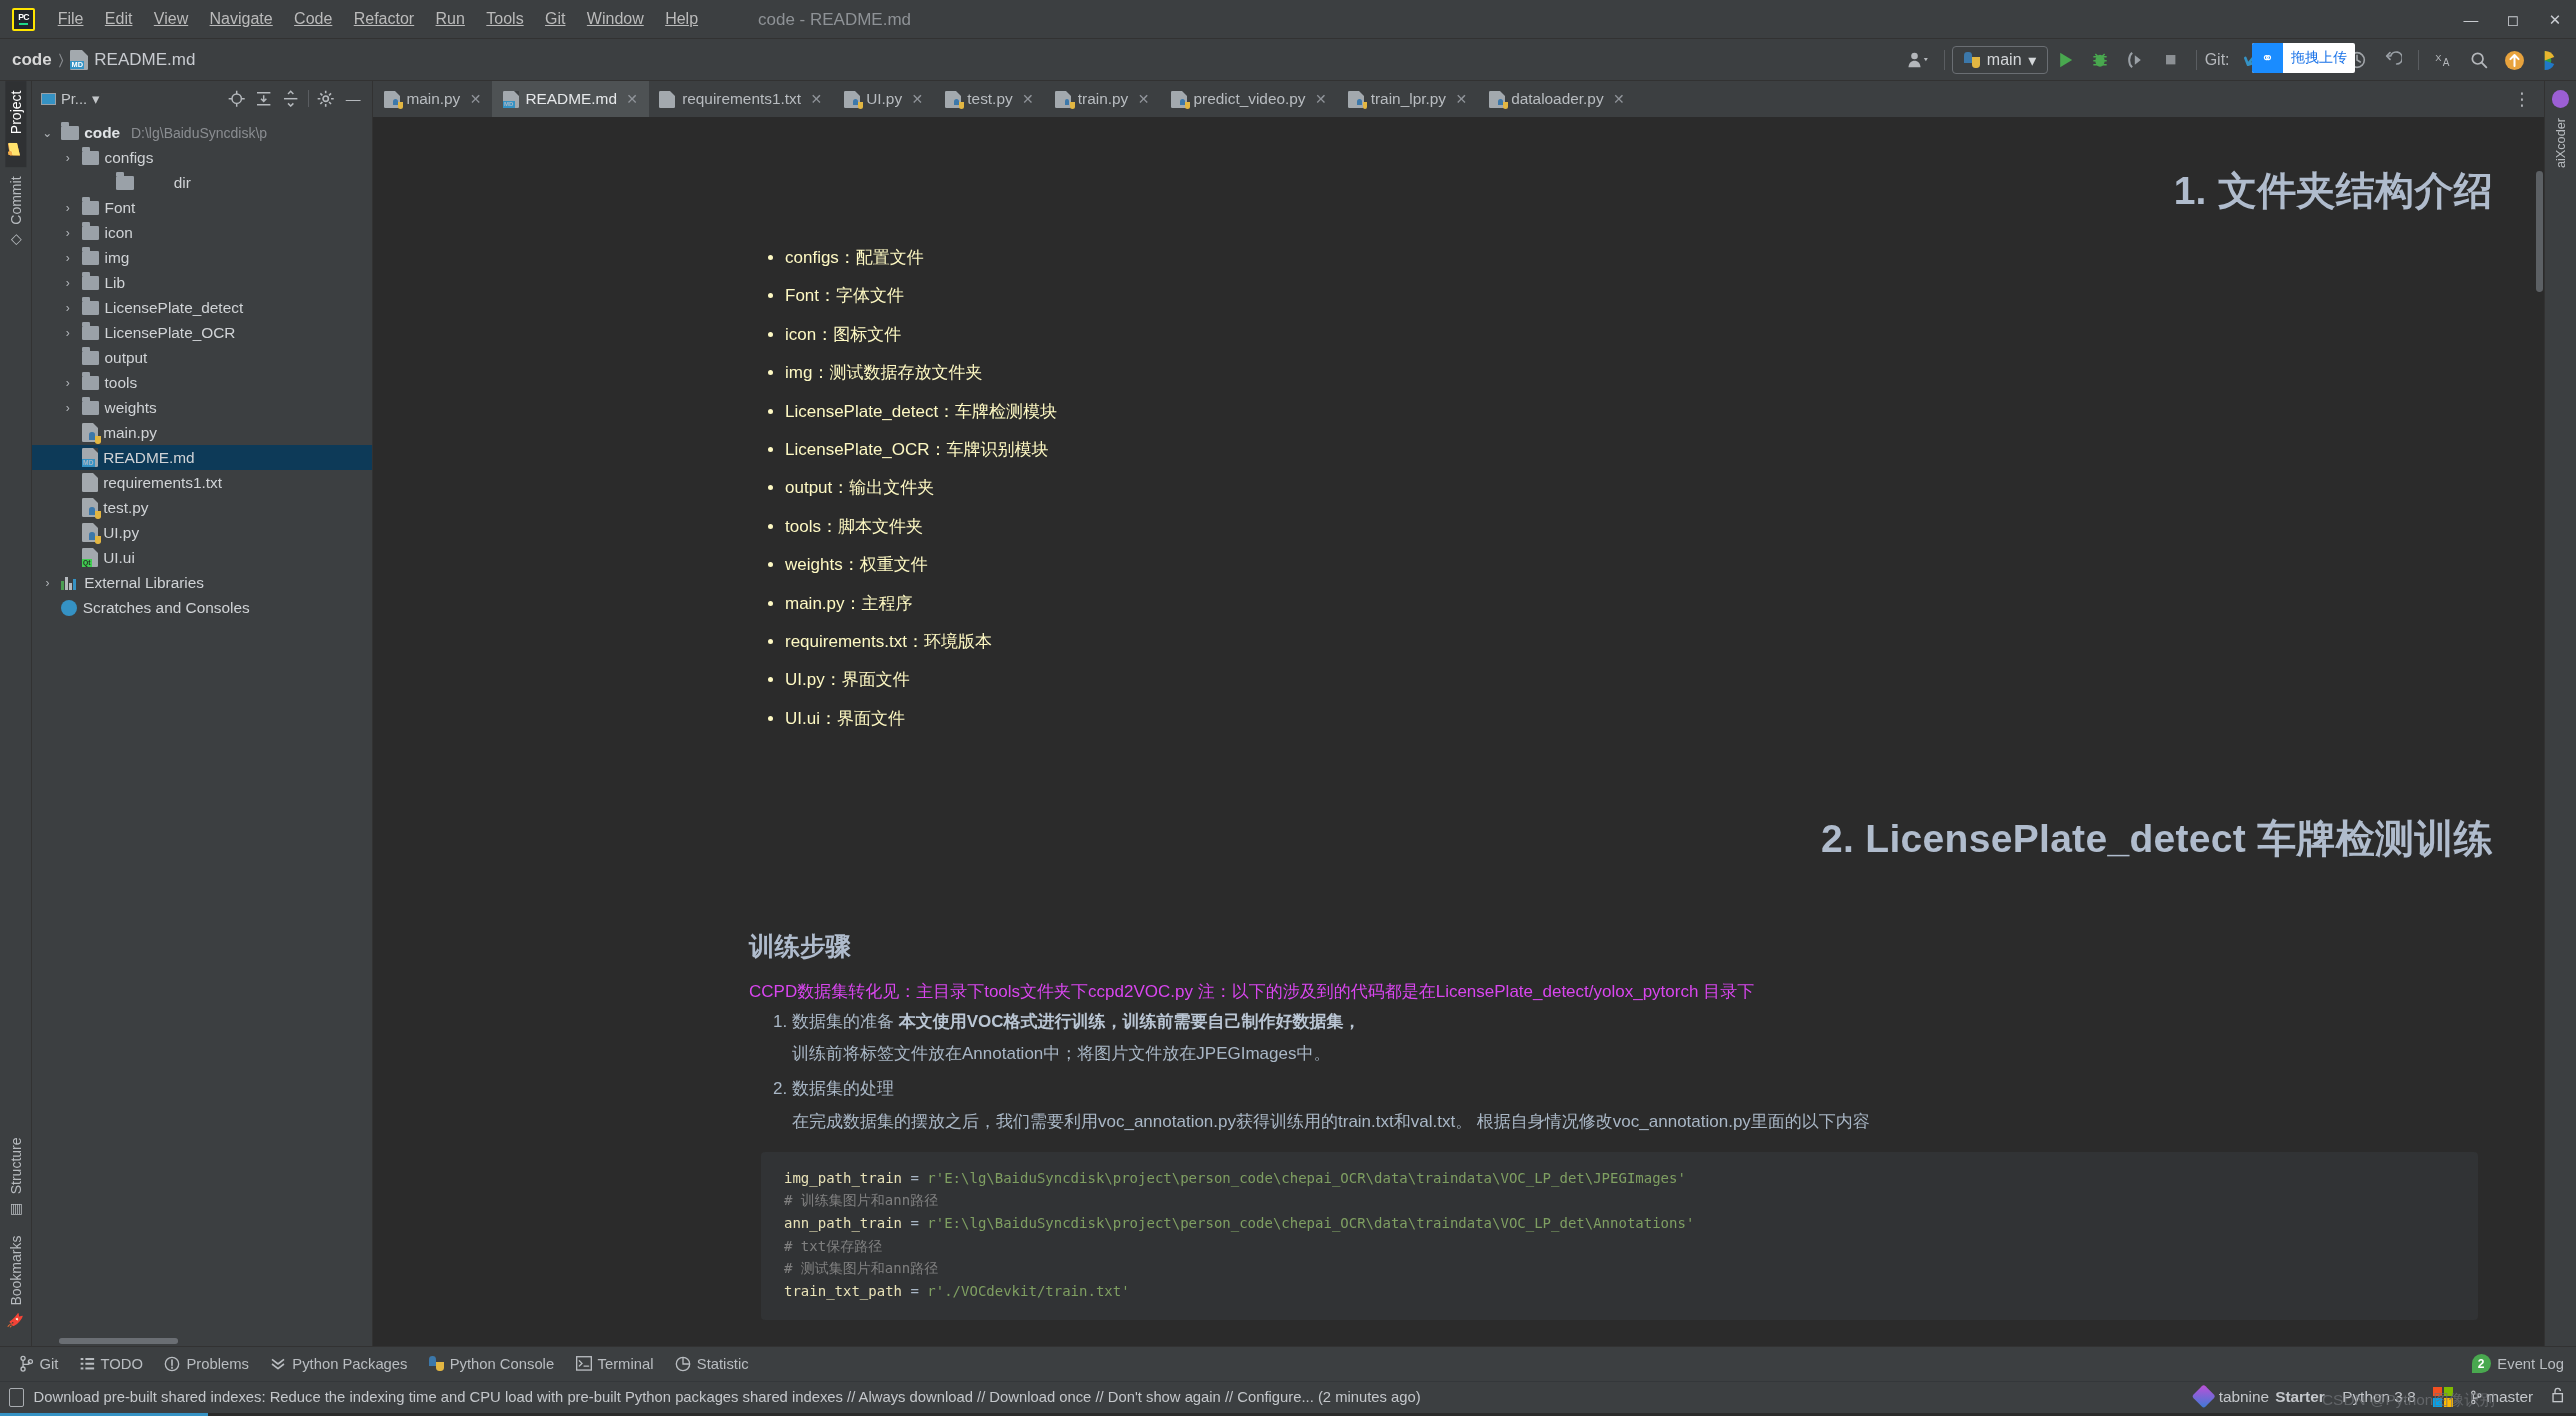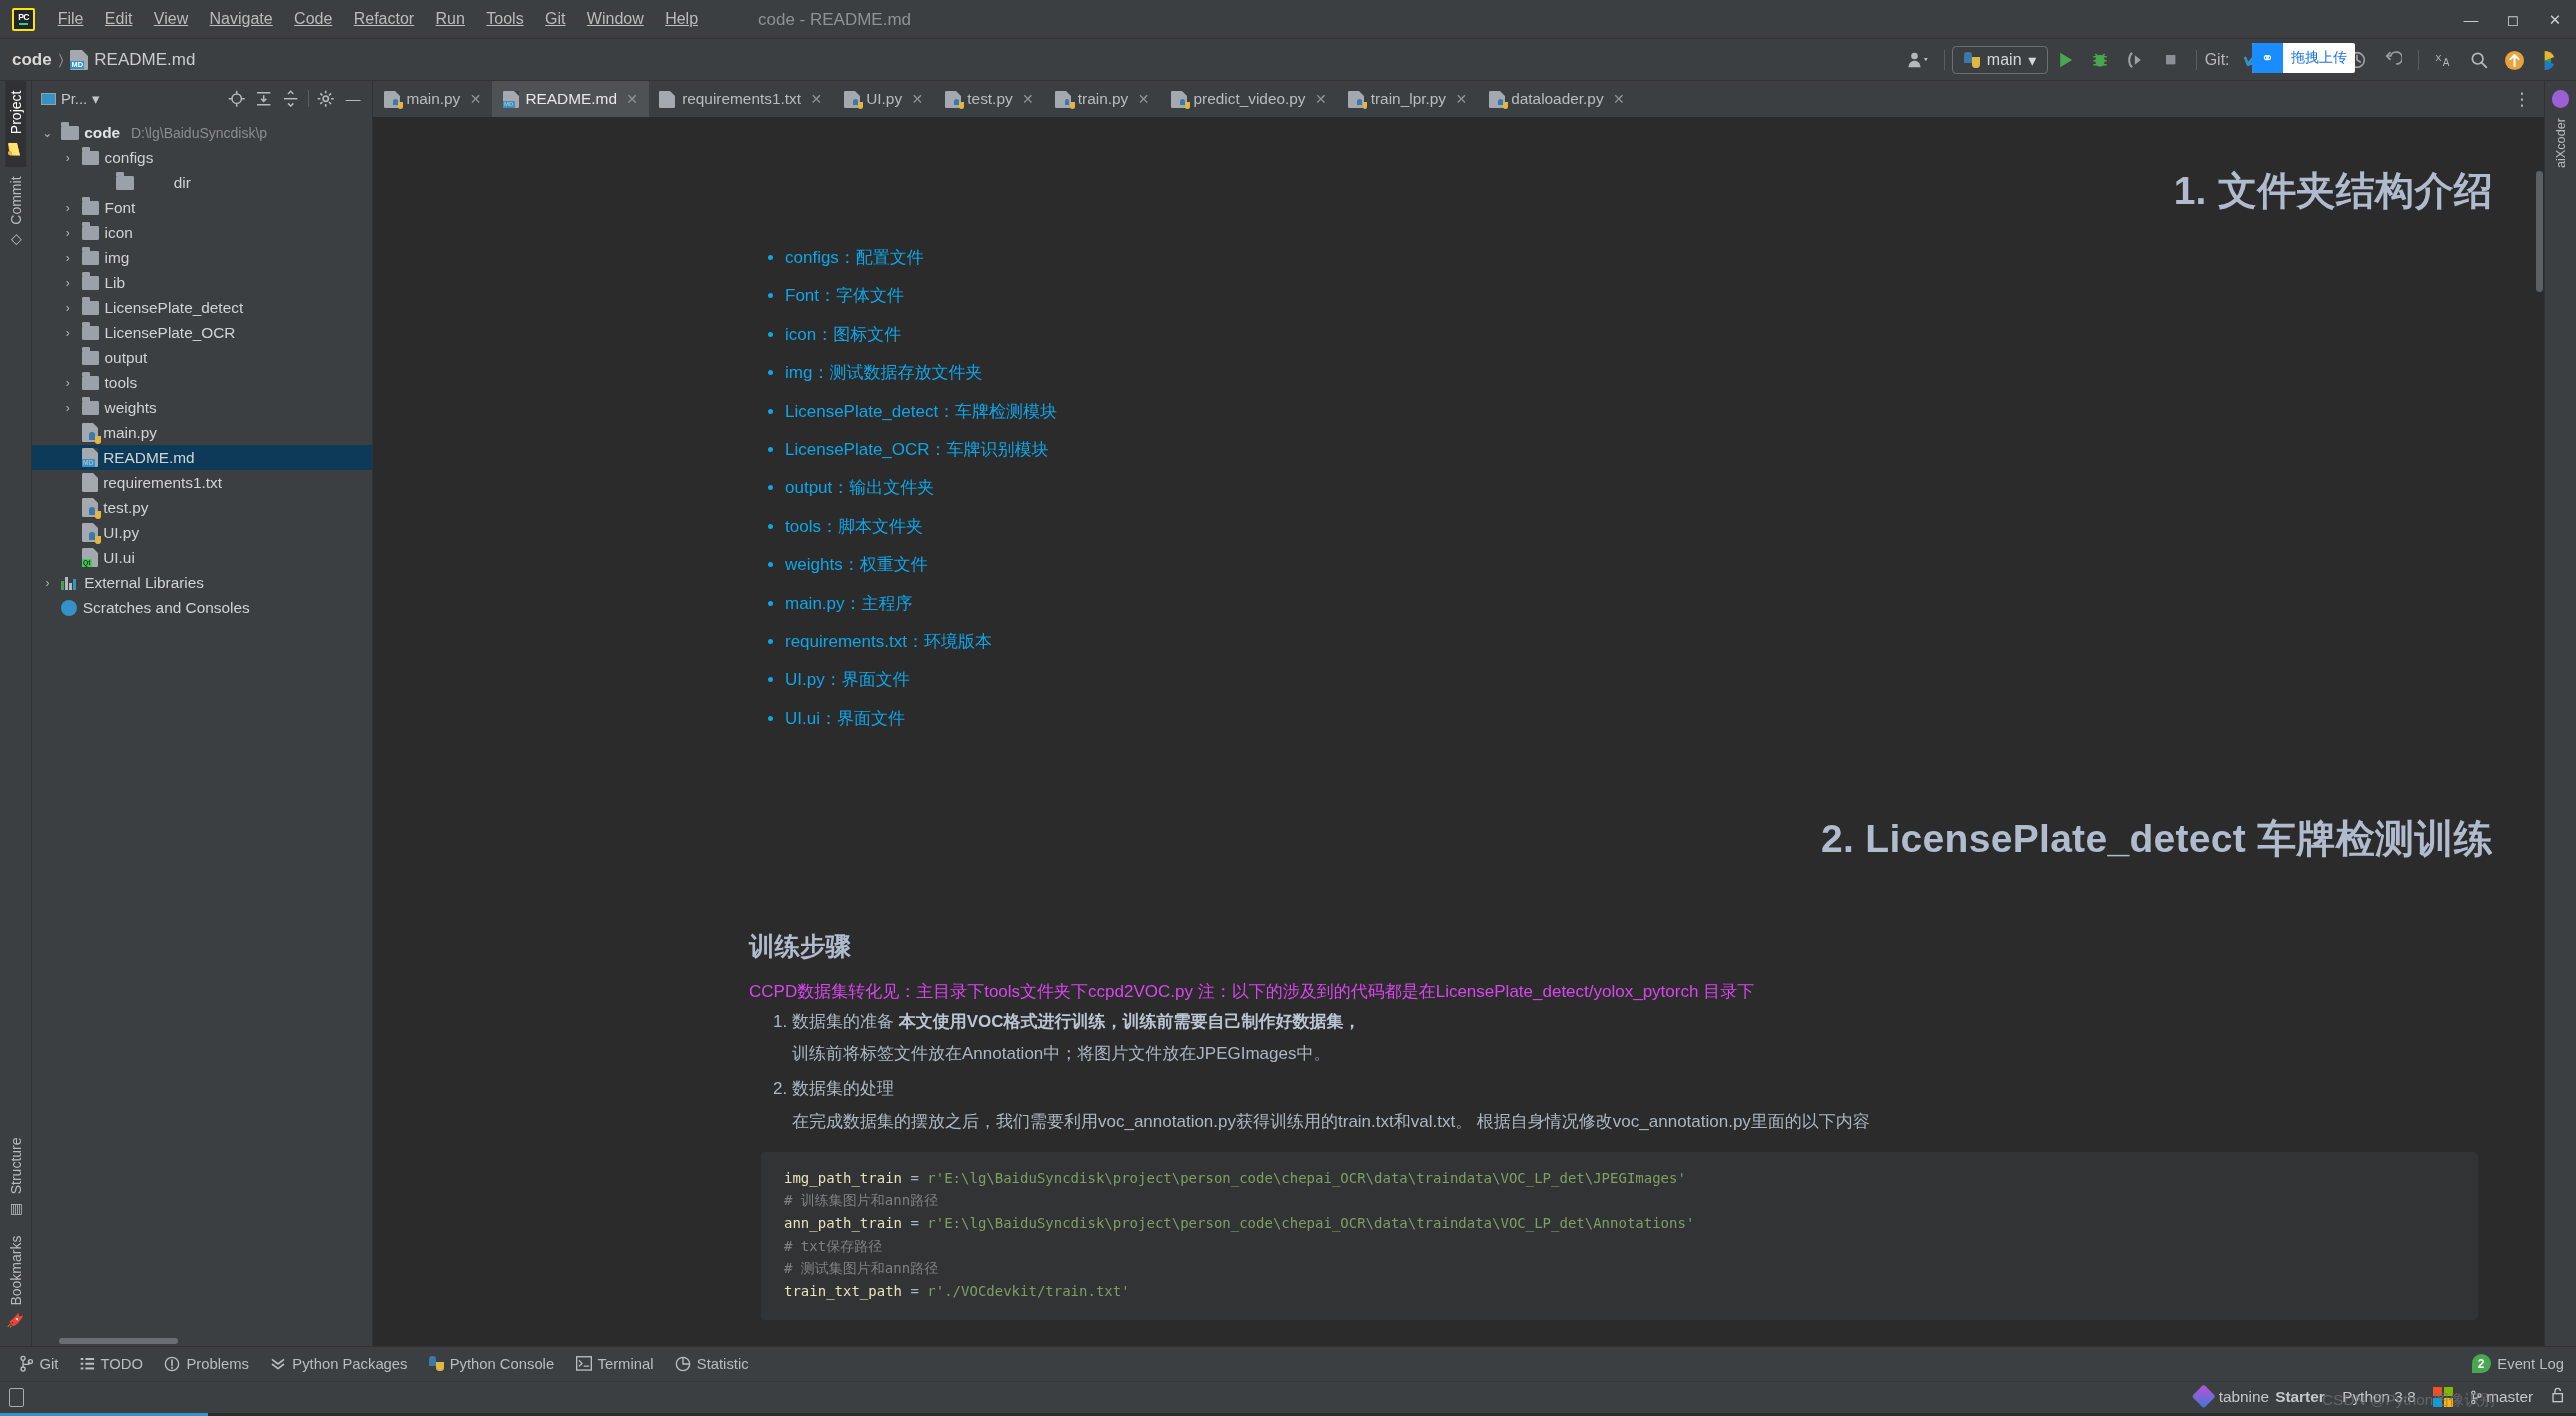--- a/index.html
+++ b/index.html
@@ -143,21 +143,21 @@
   .preview-wrap { flex:1 1 auto; background:#2b2b2b; display:flex; min-height:0; position:relative; overflow:hidden;}
   .preview { flex:1 1 auto; padding: 40px 0 0 376px; overflow:hidden; }
   .md { color:#a9b7c6; max-width:1744px; }
   .md h1 {
     font-size: 39px; color:#b0bccd; font-weight:bold; margin-bottom: 28px; margin-top:7px;
     letter-spacing:0.3px;
     text-align:right;
   }
   .md h2 { font-size:25.5px; color:#b0bccd; font-weight:bold; margin: 0 0 16px 0;}
   .md ul { margin: 0 0 0 36px; }
-  .md ul li { font-size:17px; color:#0ea5e9; margin-bottom: 15.4px; list-style: disc; }
+  .md ul li { font-size:17px; color:#fef9c3; margin-bottom: 15.4px; list-style: disc; }
   .md ol { margin: 7px 0 0 43px; }
   .md ol li { font-size:17px; color:#a9b7c6; margin-bottom: 8px; }
   .md ol li .sub { display:block; margin-top:9.4px; margin-bottom:12px; }
   .md p.para { font-size:17px; color:#d946ef; margin: 0 0 5.4px 0;}
   .md b { font-weight:bold; color:#bac6d4;}
   .spacer-lg { height: 60px; }
   .spacer-md { height: 35px; }
   .codeblock {
     background:#313335; border-radius:4px; margin: 19px 0 0 12px; padding: 14.8px 23px 17.4px 23px;
     font-family: "DejaVu Sans Mono", monospace; font-size:14px; line-height:1.62; color:#a9b7c6;
@@ -745,20 +745,21 @@
       <span>Statistic</span>
     </div>
     <div class="bb-right">
       <span class="green-badge">2</span>
       <span>Event Log</span>
     </div>
   </div>
 
   <div class="notifybar">
     <span class="nb-icon"></span>
+    <span>Download pre-built shared indexes: Reduce the indexing time and CPU load with pre-built Python packages shared indexes // Always download // Download once // Don't show again // Configure... (2 minutes ago)</span>
     <div class="nb-right">
       <span class="tabnine">
         <span class="tn-hex"></span>
         <span>tabnine</span>
         <b>Starter</b>
       </span>
       <span>Python 3.8</span>
       <span class="ms-sq">
           <i style="background:#f25022"></i>
           <i style="background:#7fba00"></i>

